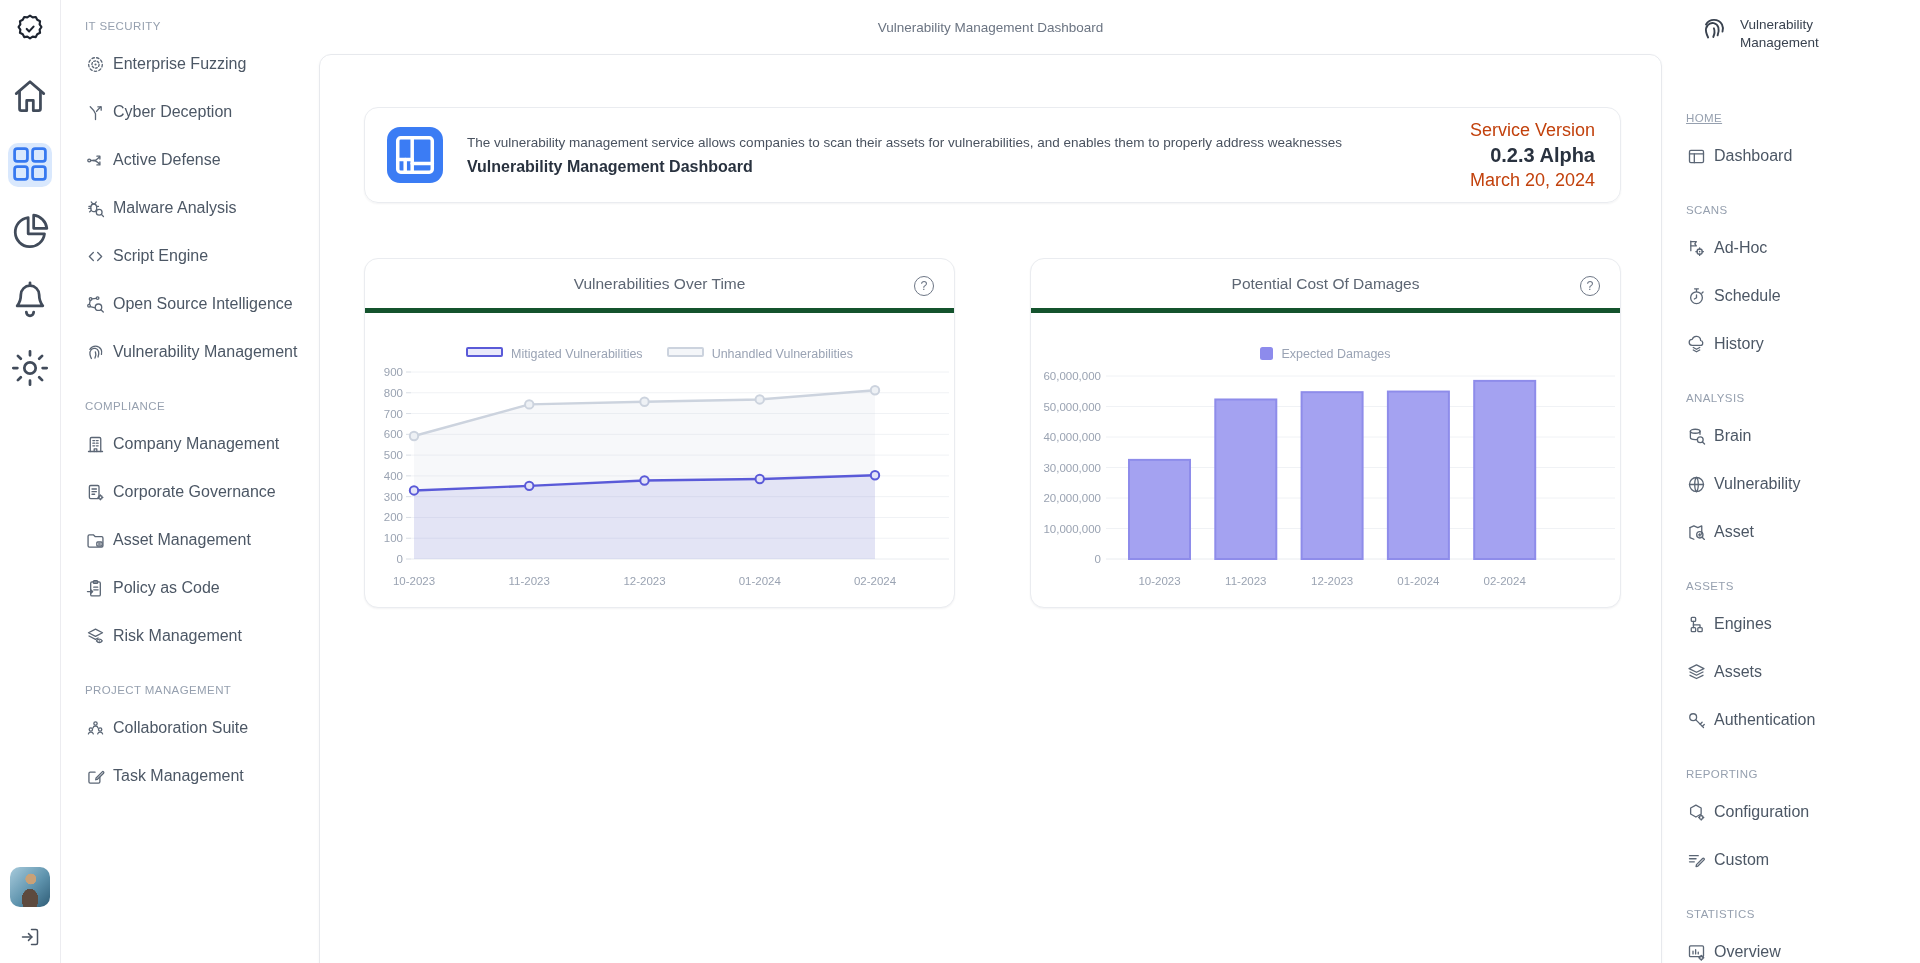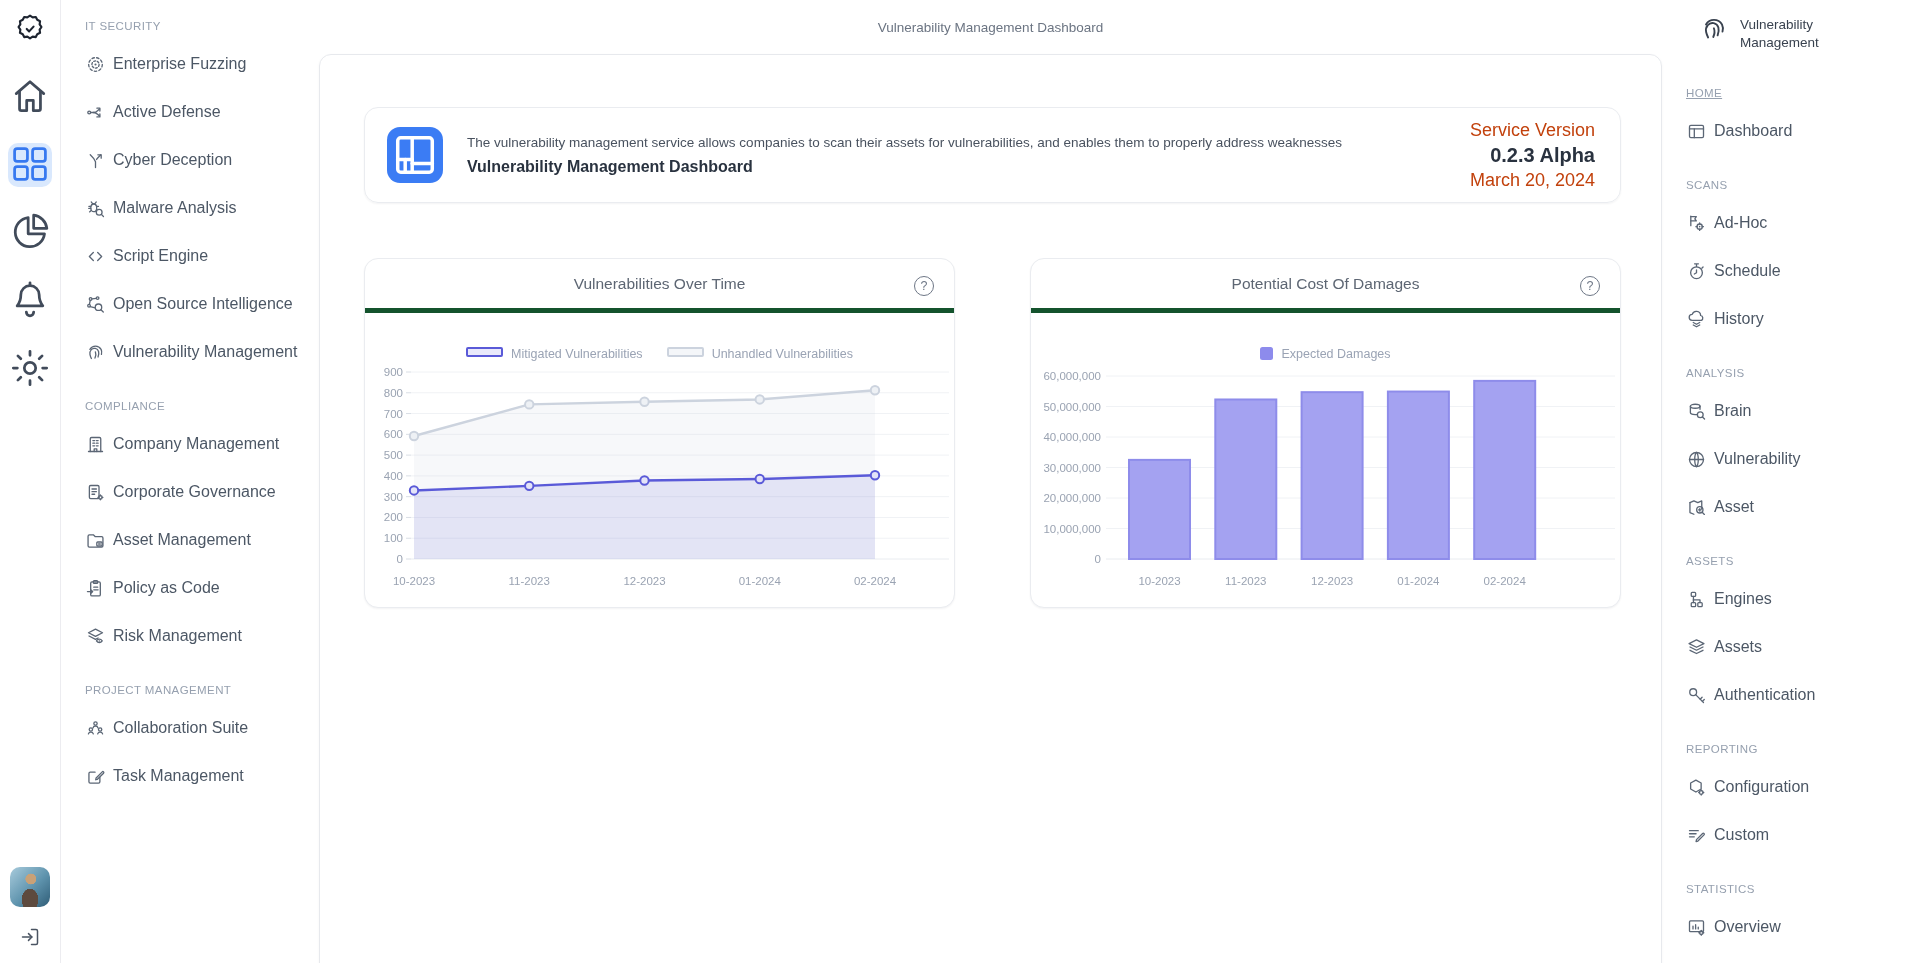--- a/index.html
+++ b/index.html
@@ -30,21 +30,21 @@
   .nav-row .nicon svg { width:21px; height:21px; }
   .nav-row .nlabel { font-size:16px; white-space:nowrap; }
 
   .left-nav { position:fixed; left:61px; top:0; bottom:7px; width:257px; background:#fff; padding:0 10px 16px 24px; }
   .left-nav .side-section-title:first-child { margin-top:20px; }
 
   .right-nav { position:fixed; left:1683px; top:0; bottom:0; width:237px; background:#fff; padding:0 8px 0 3px; }
   .brand { display:flex; gap:11px; padding:14px 0 0 13px; height:64px; align-items:flex-start; }
   .brand .bicon { width:30px; height:30px; color:#39424f; flex:0 0 30px; }
   .brand .blabel { font-size:13.5px; color:#39424f; line-height:1.35; width:120px; padding-top:2px; }
-  .right-nav .side-section-title:first-of-type { margin-top:23px;text-decoration:underline; }
+  .right-nav .side-section-title:first-of-type { margin-top:48px;text-decoration:underline; }
 
   
   .main { position:fixed; left:319px; top:0; width:1343px; height:963px; }
   .top-bar { height:54px; display:flex; align-items:center; justify-content:center; }
   .top-bar .ttl { font-size:13.5px; color:#6b7482; }
   .main-card { position:absolute; top:54px; left:0; right:0; height:930px; background:#fff;
     border:1px solid #e7e9ed; border-radius:12px; box-shadow:0 1px 3px rgba(16,24,40,.04); }
 
   .header-card { margin:52px 40px 0 44px; height:96px; border:1px solid #eaecf0; border-radius:14px;
     box-shadow:0 1px 2px rgba(16,24,40,.05); display:flex; align-items:center; gap:24px; padding:0 25px 0 22px; }
@@ -134,39 +134,39 @@
           <circle cx="12" cy="12" r="7.8" stroke-dasharray="2.8 2.6"></circle>
           <circle cx="12" cy="12" r="4.1" stroke-dasharray="2.2 2"></circle>
           <circle cx="12" cy="12" r="1.2" fill="currentColor" stroke="none"></circle>
         </svg>
       </span>
       <span class="nlabel">Enterprise Fuzzing</span>
     </div>
     <div class="nav-row">
       <span class="nicon">
         <svg viewBox="0 0 24 24" fill="none" stroke="currentColor" stroke-width="1.5" stroke-linecap="round" stroke-linejoin="round" style="width:100%;height:100%">
+          <path d="M6 5.5c2.8 2.6 4.8 4.7 6 8V20"></path>
+          <path d="M18 5.5c-2 1.9-3.6 3.4-4.8 5.3"></path>
+          <path d="M18.5 9.3V5.5h-3.8"></path>
+        </svg>
+      </span>
+      <span class="nlabel">Cyber Deception</span>
+    </div>
+    <div class="nav-row">
+      <span class="nicon">
+        <svg viewBox="0 0 24 24" fill="none" stroke="currentColor" stroke-width="1.5" stroke-linecap="round" stroke-linejoin="round" style="width:100%;height:100%">
           <circle cx="4.8" cy="12" r="1.6"></circle>
           <path d="M6.5 12h3.5"></path>
           <path d="M10 12c3.2 0 4.3-2.4 6.7-4"></path>
           <path d="M17 10.4V7h-3.4"></path>
           <path d="M10 12c3.2 0 4.3 2.4 6.7 4"></path>
           <path d="M17 13.6V17h-3.4"></path>
         </svg>
       </span>
       <span class="nlabel">Active Defense</span>
-    </div>
-    <div class="nav-row">
-      <span class="nicon">
-        <svg viewBox="0 0 24 24" fill="none" stroke="currentColor" stroke-width="1.5" stroke-linecap="round" stroke-linejoin="round" style="width:100%;height:100%">
-          <path d="M6 5.5c2.8 2.6 4.8 4.7 6 8V20"></path>
-          <path d="M18 5.5c-2 1.9-3.6 3.4-4.8 5.3"></path>
-          <path d="M18.5 9.3V5.5h-3.8"></path>
-        </svg>
-      </span>
-      <span class="nlabel">Cyber Deception</span>
     </div>
     <div class="nav-row">
       <span class="nicon">
         <svg viewBox="0 0 24 24" fill="none" stroke="currentColor" stroke-width="1.5" stroke-linecap="round" stroke-linejoin="round" style="width:100%;height:100%">
           <ellipse cx="10" cy="11.3" rx="3.4" ry="4.3"></ellipse>
           <path d="M8 7.6c.6-.8 1.2-1.2 2-1.2s1.4.4 2 1.2M8.6 6.4L7.1 4.5M11.4 6.4l1.5-1.9M6.6 9.6H4.5M6.6 11.9H4.3M7 14.3L5.2 15.9M13.4 9.6h2"></path>
           <circle cx="16.2" cy="16.2" r="3.3"></circle>
           <path d="M18.7 18.7L21.1 21.1"></path>
         </svg>
       </span>

